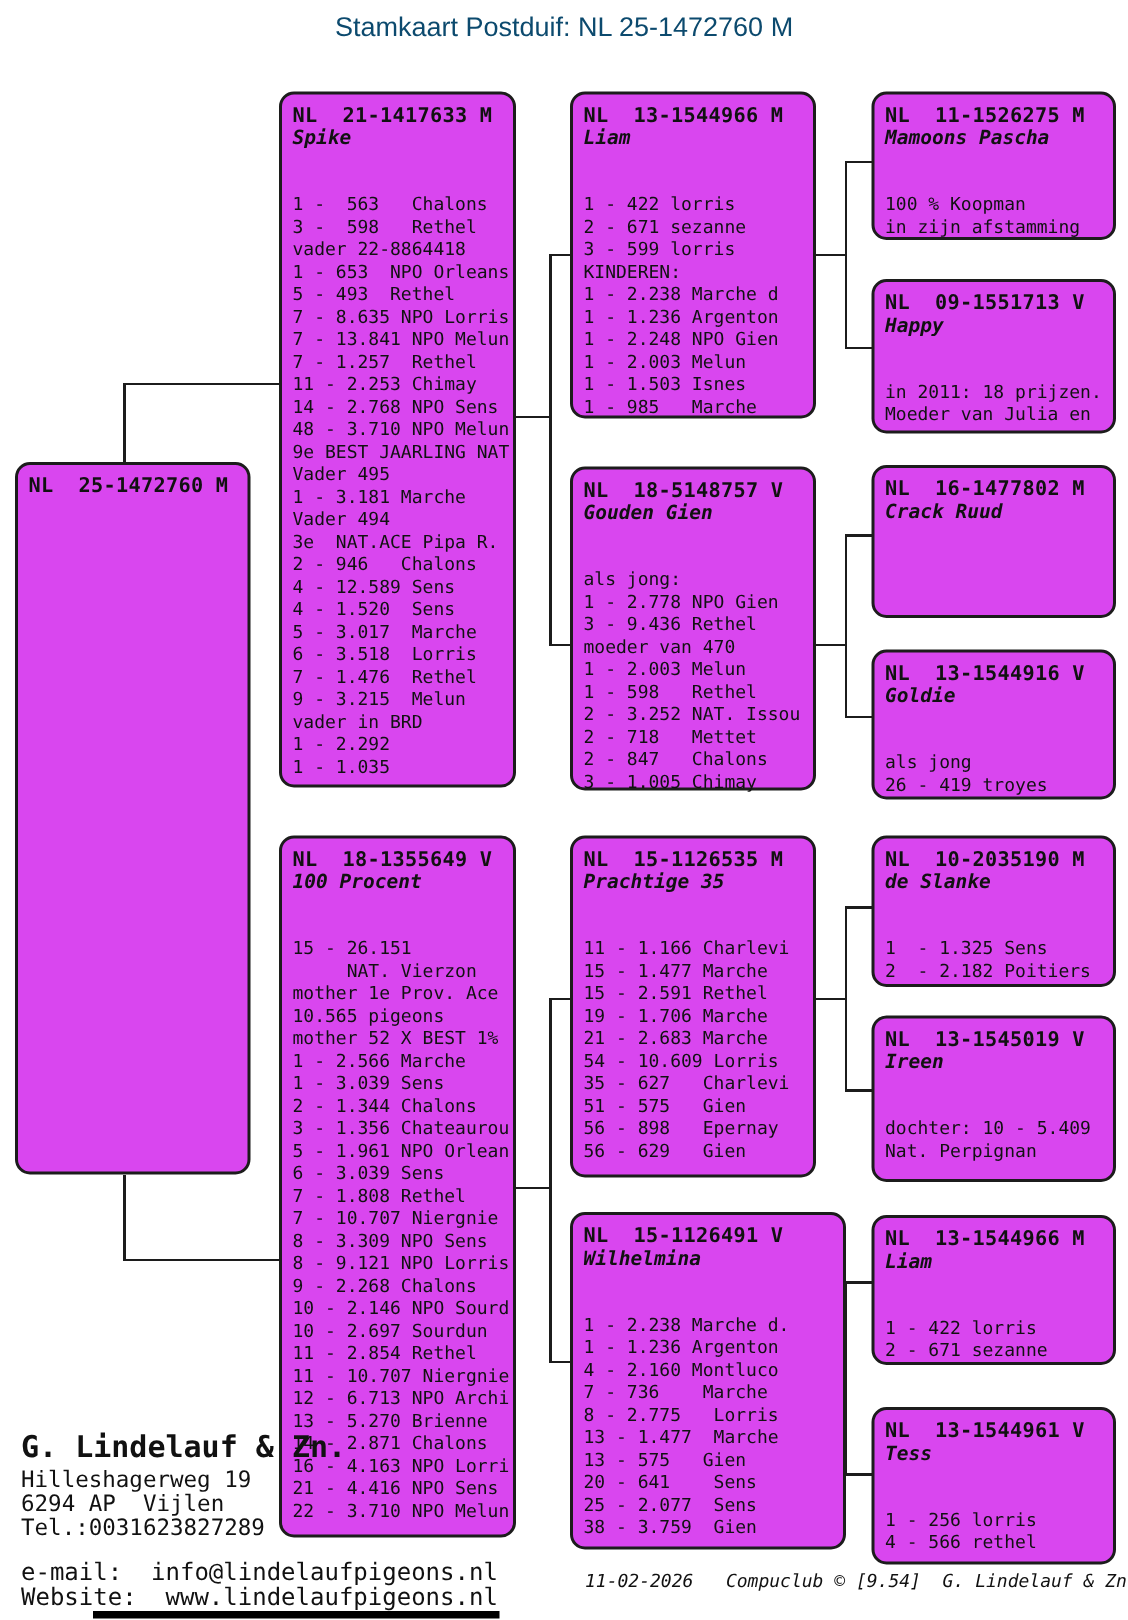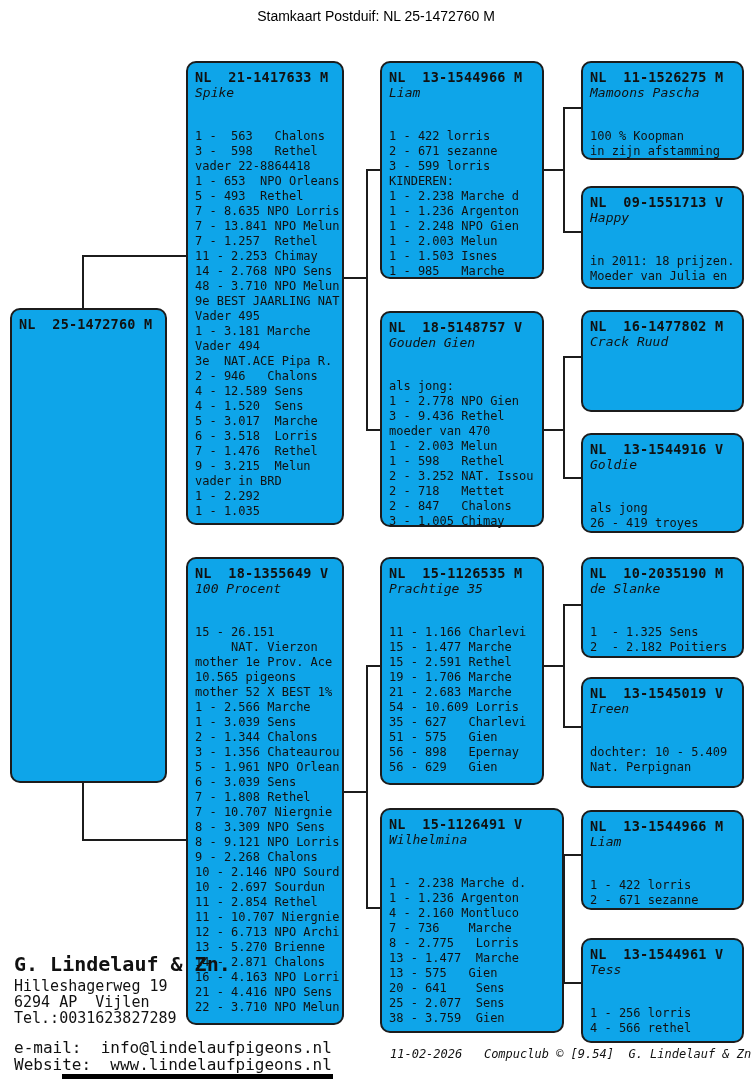--- a/index.html
+++ b/index.html
@@ -1,24 +1,24 @@
 <!DOCTYPE html>
 <html><head>
 <meta charset="utf-8">
 <style>
   html,body { margin:0; padding:0; }
   body { width:752px; height:1080px; position:relative; background:#ffffff; overflow:hidden;
          font-family:"DejaVu Sans Mono", monospace; color:#111; }
   .page-title { position:absolute; left:0; top:8px; width:752px; text-align:center;
-                font-family:"Liberation Sans", sans-serif; font-size:14px; color:#000000; }
+                font-family:"Liberation Sans", sans-serif; font-size:18px; color:#0c4a6e; }
   svg.connectors { position:absolute; left:0; top:0; }
-  .pbox { position:absolute; box-sizing:border-box; background:#0ea5e9;
+  .pbox { position:absolute; box-sizing:border-box; background:#d946ef;
           border:2px solid #1c1c1c; border-radius:10px; padding:6px 7px 0 7px; }
   .ring { font-weight:bold; font-size:13.5px; line-height:16px; white-space:pre; letter-spacing:0.2px; }
-  .pname { font-weight:normal; font-style:italic; font-size:13px; line-height:15px; white-space:pre; }
+  .pname { font-weight:bold; font-style:italic; font-size:13px; line-height:15px; white-space:pre; }
   .plines { margin-top:29px; }
   .pline { font-size:12px; line-height:15px; white-space:pre; }
   .owner-name { position:absolute; left:14px; top:952px; font-weight:bold; font-size:20px; white-space:pre;text-align:right; }
   .owner-line { position:absolute; left:14px; font-size:15px; line-height:16px; white-space:pre; }
   .contact-line { position:absolute; left:14px; font-size:16px; white-space:pre; }
   .footer-right { position:absolute; left:390px; top:1047px; width:356px; text-align:right;
                   font-size:12px; font-style:italic; white-space:pre; }
   .bottom-bar { position:absolute; left:62px; top:1074px; width:271px; height:5px; background:#000; }
 </style>
 </head>

